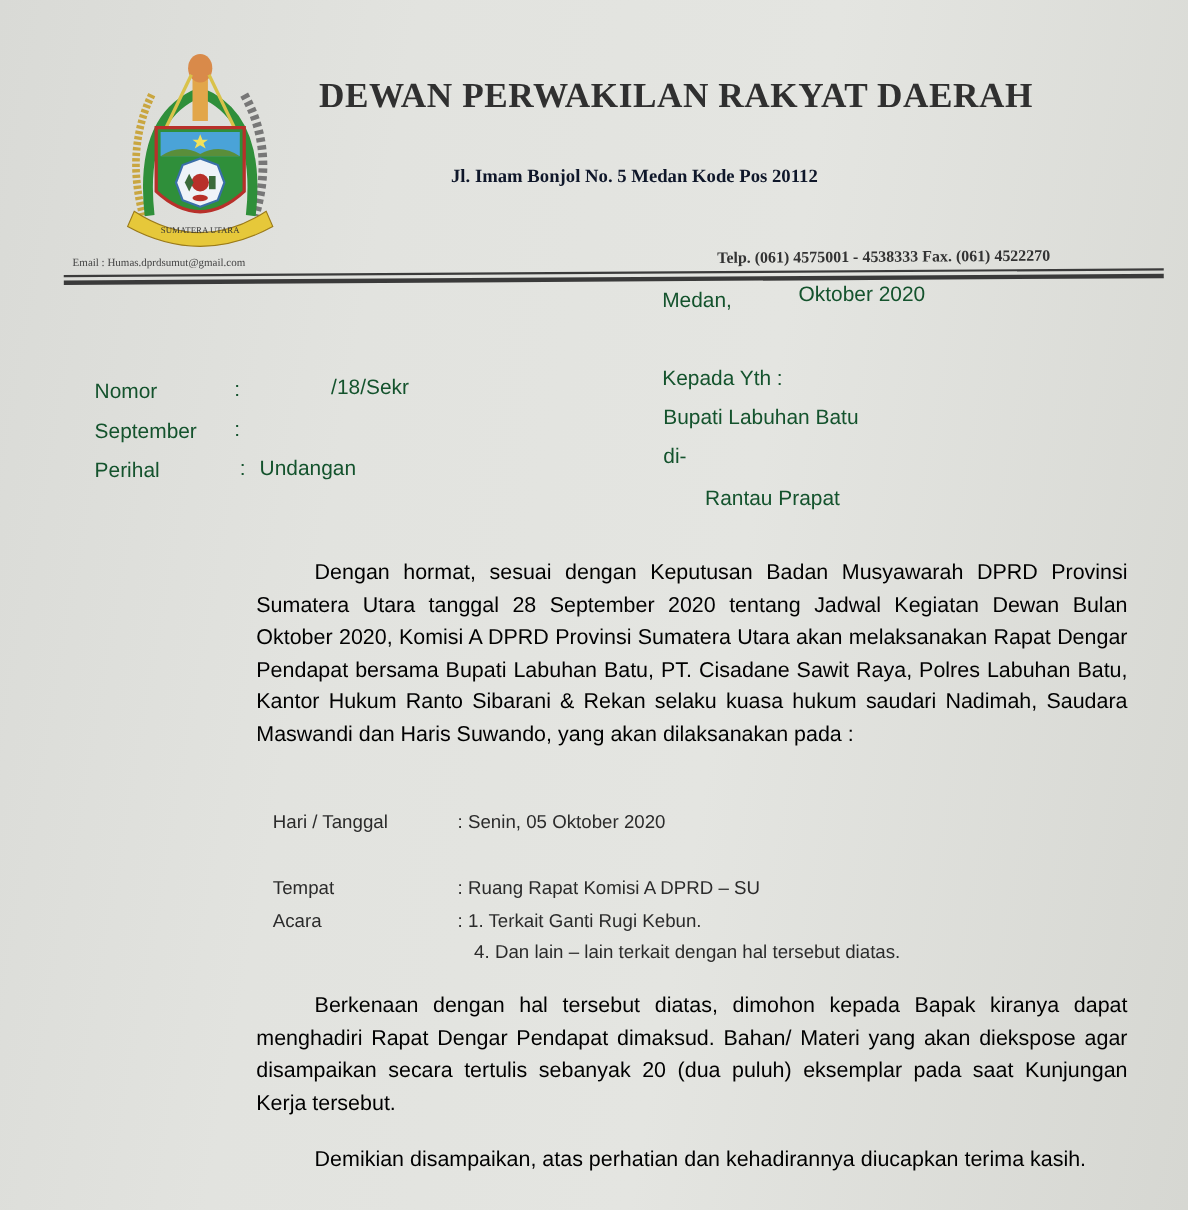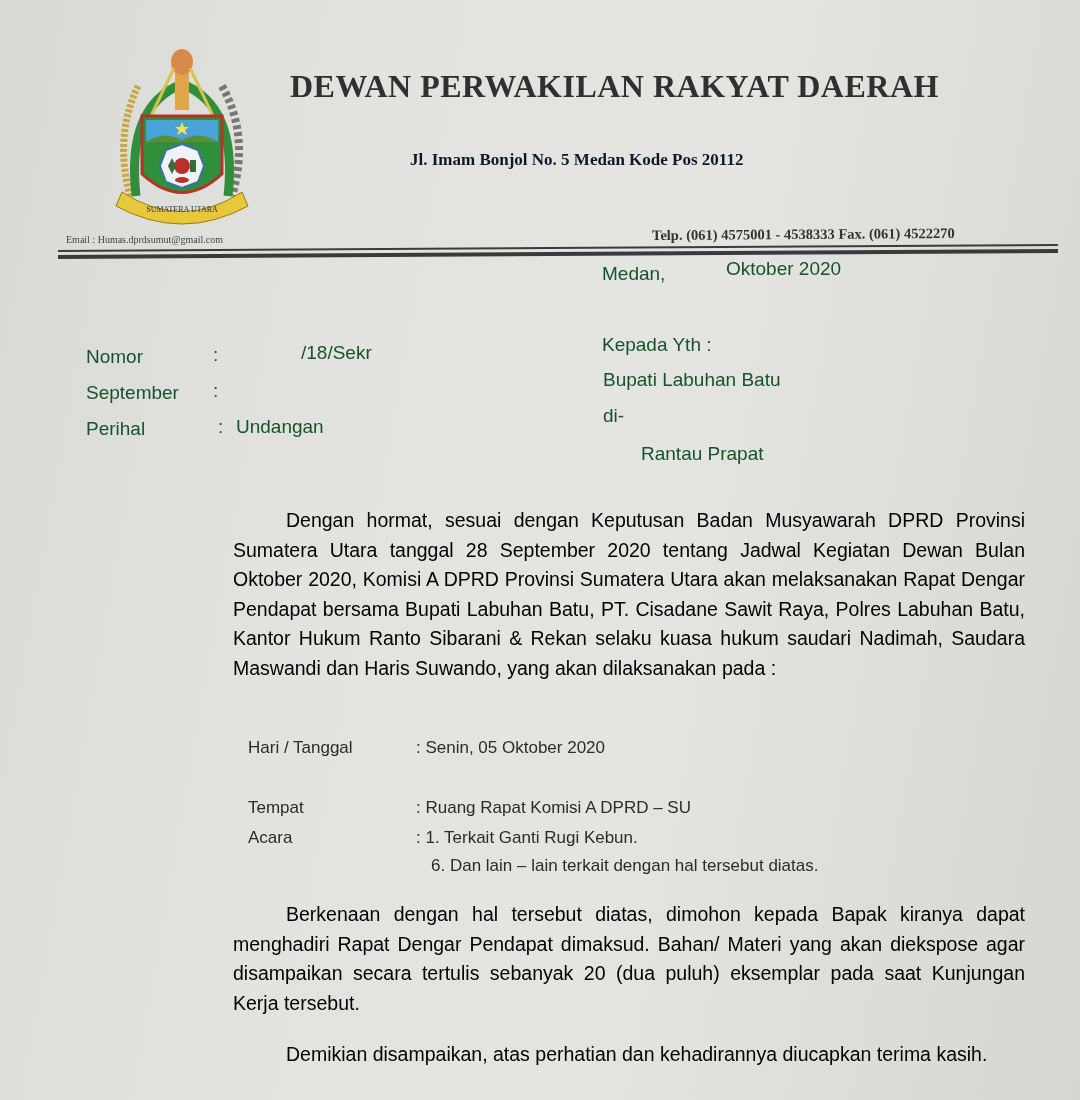--- a/index.html
+++ b/index.html
@@ -128,21 +128,21 @@
   <div class="detail-row sans" style="top:738px;">
     <span class="lbl">Hari / Tanggal</span><span>: Senin, 05 Oktober  2020</span>
   </div>
   <div class="detail-row sans" style="top:798px;">
     <span class="lbl">Tempat</span><span>: Ruang Rapat Komisi A DPRD – SU</span>
   </div>
   <div class="detail-row sans" style="top:828px;">
     <span class="lbl">Acara</span><span>: 1.  Terkait Ganti Rugi Kebun.</span>
   </div>
   <div class="detail-row sans" style="top:856px; left:431px;">
-    <span>6.  Dan lain – lain terkait dengan hal tersebut diatas.</span>
+    <span>4.  Dan lain – lain terkait dengan hal tersebut diatas.</span>
   </div>
 
   <div class="para sans" style="top:900px;">
     <span class="indent"></span><span>Berkenaan dengan hal tersebut diatas, dimohon kepada Bapak kiranya dapat menghadiri Rapat Dengar Pendapat dimaksud. Bahan/ Materi yang akan diekspose agar disampaikan secara tertulis sebanyak 20 (dua puluh) eksemplar pada saat Kunjungan Kerja tersebut.</span>
   </div>
 
   <div class="para sans" style="top:1040px;">
     <span class="indent"></span><span>Demikian disampaikan, atas perhatian dan kehadirannya diucapkan terima kasih.</span>
   </div>
 

